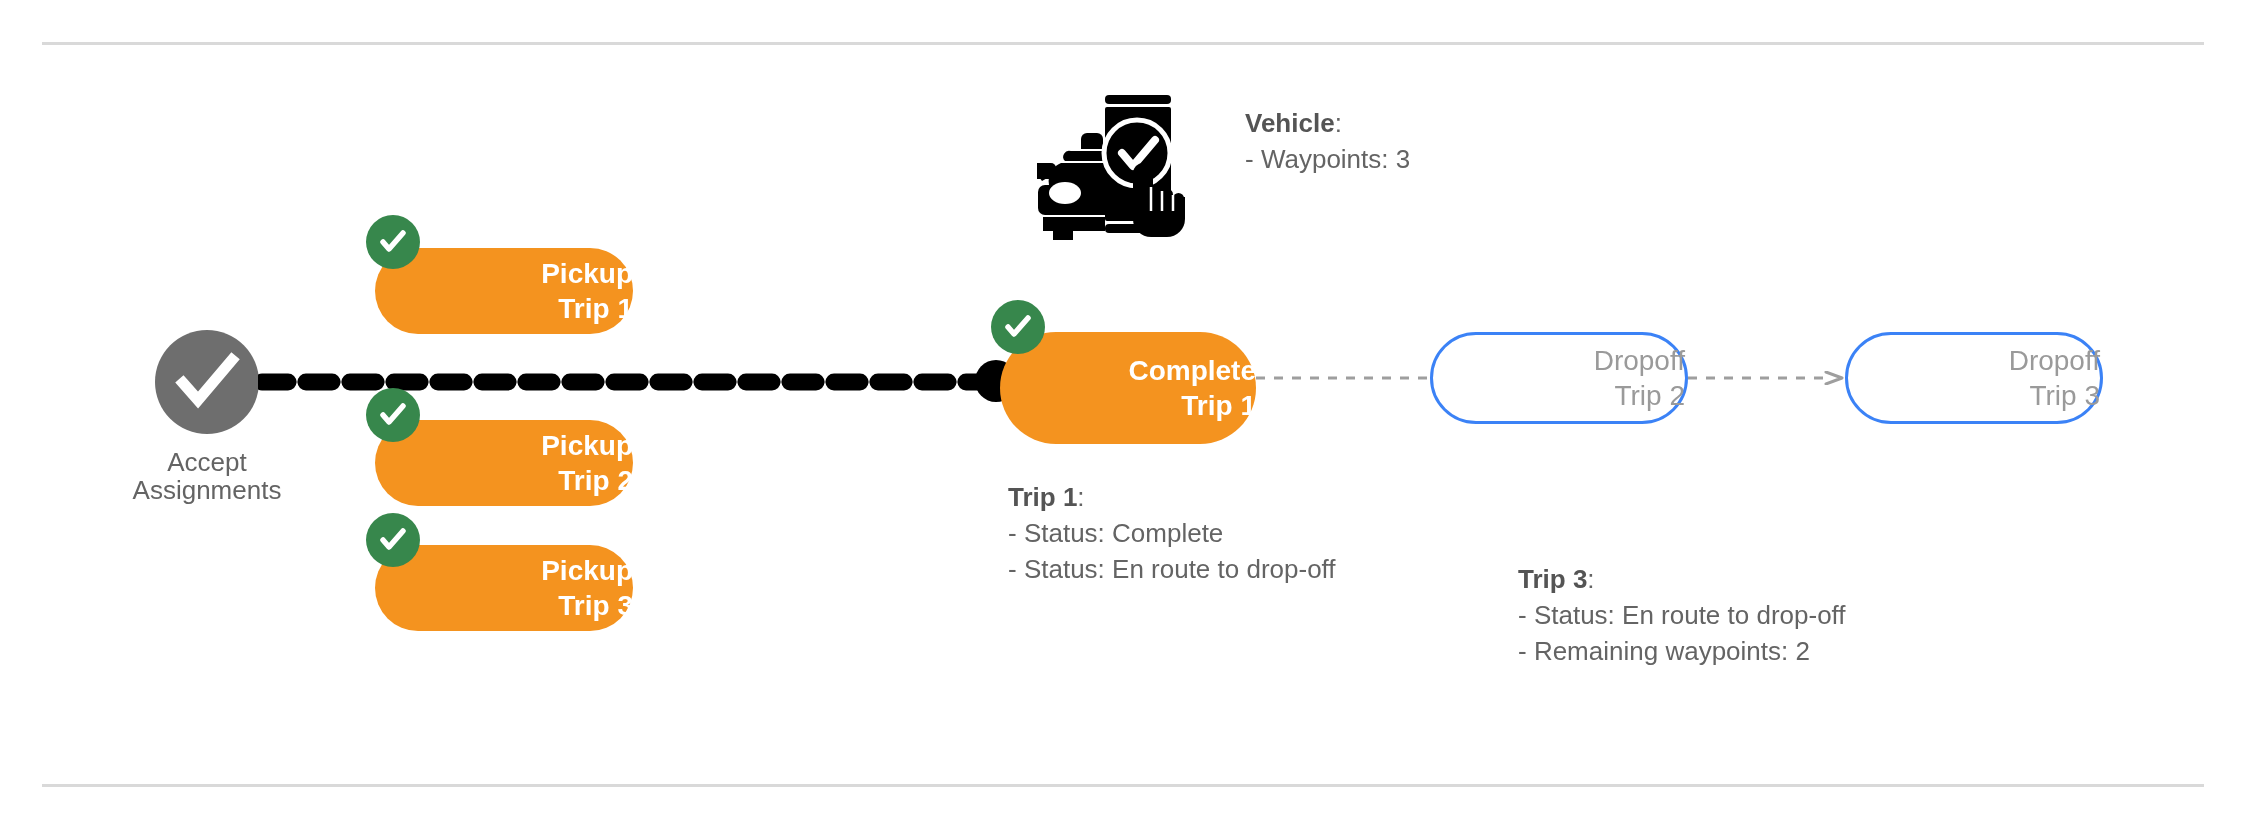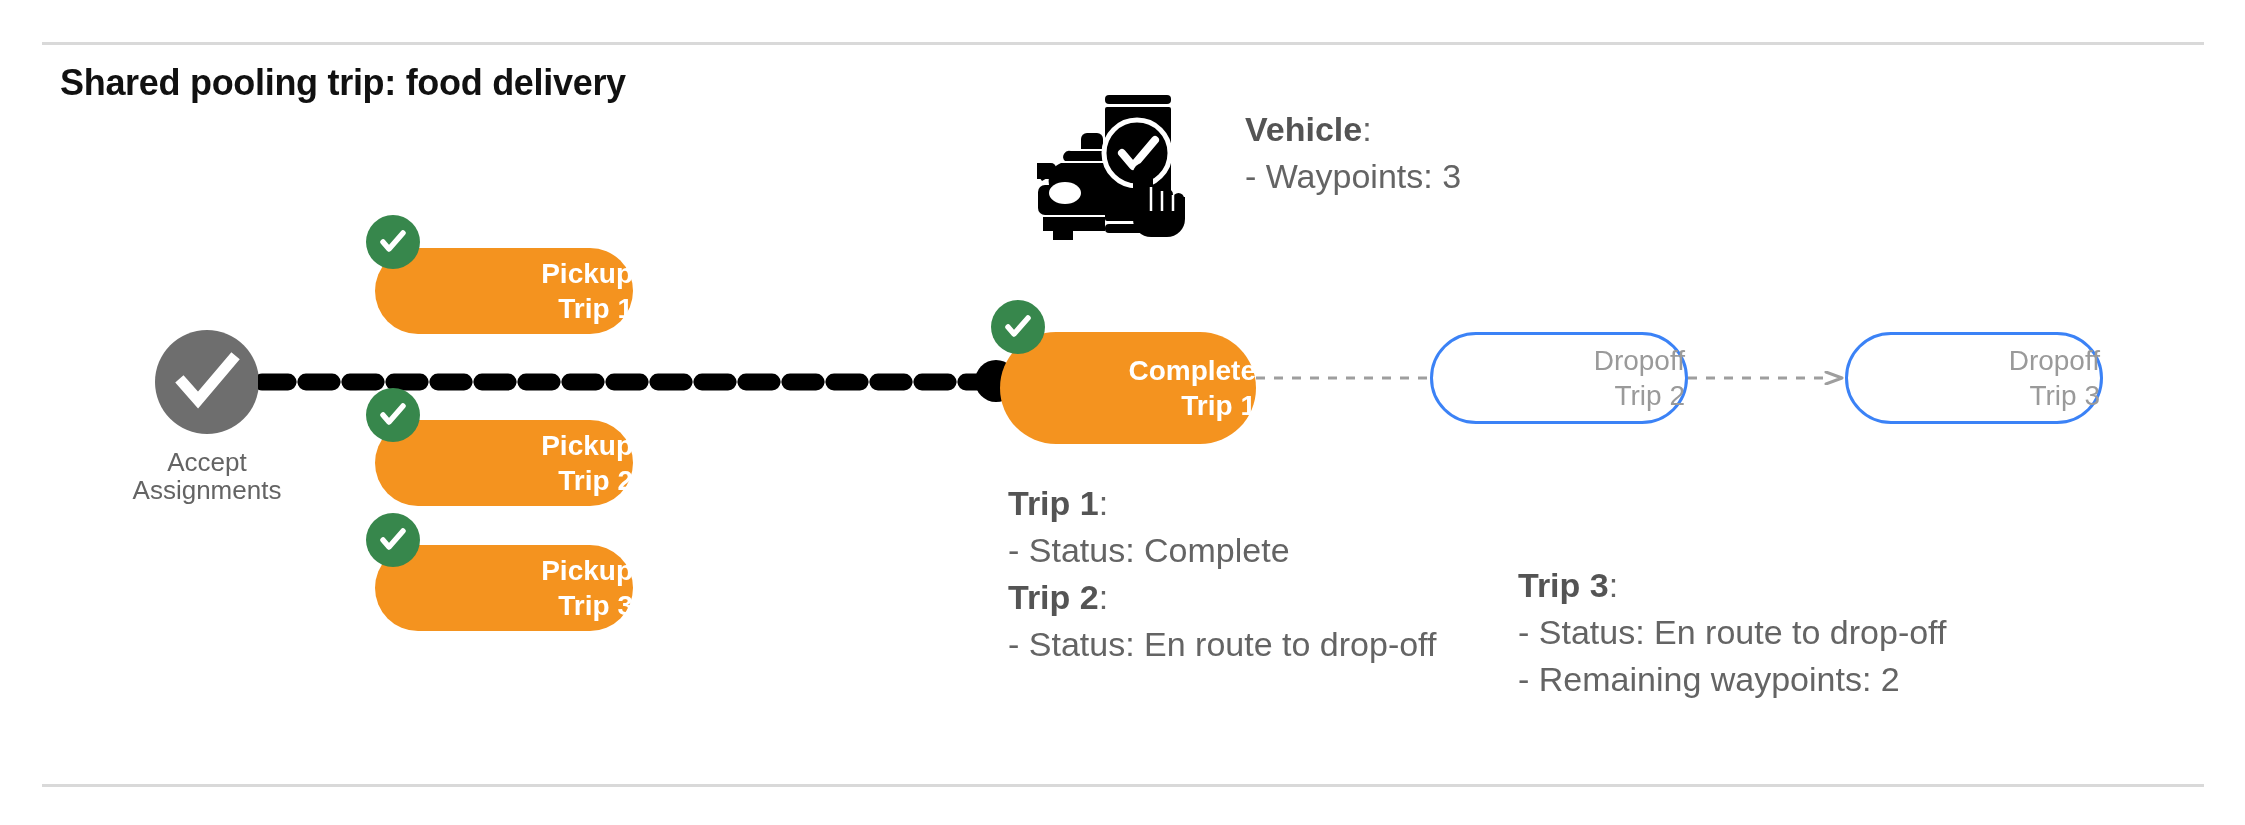--- a/index.html
+++ b/index.html
@@ -148,21 +148,21 @@
     position: absolute;
     left: 1035px;
     top: 85px;
     width: 160px;
     height: 155px;
   }
 
   
   .note {
     position: absolute;
-    font-size: 34px;
+    font-size: 26px;
     line-height: 1.38;
     color: #646464;
   }
   .note .hd {
     font-weight: 700;
     color: #545454;
   }
   .note div { white-space: nowrap; }
 
   .note-vehicle { left: 1245px; top: 106px; }
@@ -170,21 +170,20 @@
   .note-trip3   { left: 1518px; top: 562px; }
 </style>
 </head>
 <body>
 
 <div id="slide">
 
   <div class="rule top"></div>
   <div class="rule bottom"></div>
 
-  <div class="slide-title">Shared pooling trip: food delivery</div>
 
   <div class="vehicle-icon">
     <svg viewBox="0 0 160 155" width="160" height="155" xmlns="http://www.w3.org/2000/svg">
       <g fill="#000000">
 
         <path d="M52 48 h10 a6 6 0 0 1 6 6 v10 h-22 v-10 a6 6 0 0 1 6 -6 z"></path>
         <path d="M36 66 h34 v10 h-40 a6 6 0 0 1 6 -10 z"></path>
         <path d="M26 78 h44 v22 h-56 c-2 -10 4 -19 12 -22 z"></path>
         <path d="M2 78 h14 a5 5 0 0 1 5 5 v6 a5 5 0 0 1 -5 5 h-14 z"></path>
         <path d="M10 100 h60 v30 h-60 a7 7 0 0 1 -7 -7 v-16 a7 7 0 0 1 7 -7 z"></path>
@@ -298,21 +297,20 @@
     <span>Trip 2</span>
   </div>
   <div class="pill outline pill-dropoff3">
     <span>Dropoff</span>
     <span>Trip 3</span>
   </div>
 
   <div class="note note-trip12">
     <div><span class="hd">Trip 1</span><span>:</span></div>
     <div>- Status:  Complete</div>
-    <div><span class="hd">Trip 2</span><span>:</span></div>
     <div>- Status:  En route to drop-off</div>
   </div>
 
   <div class="note note-trip3">
     <div><span class="hd">Trip 3</span><span>:</span></div>
     <div>- Status:  En route to drop-off</div>
     <div>- Remaining waypoints: 2</div>
   </div>
 
 </div>

